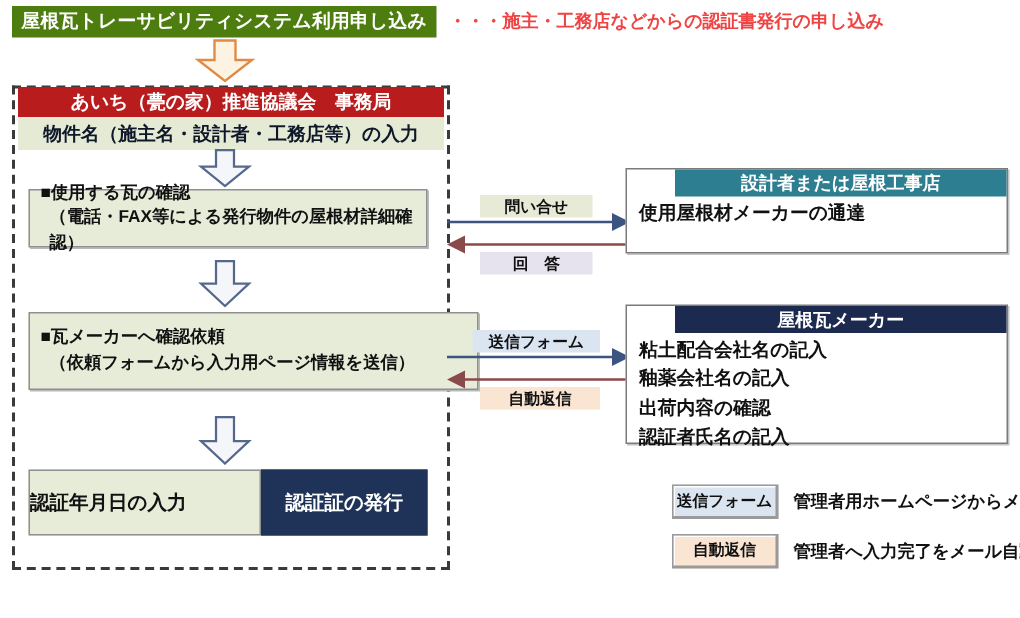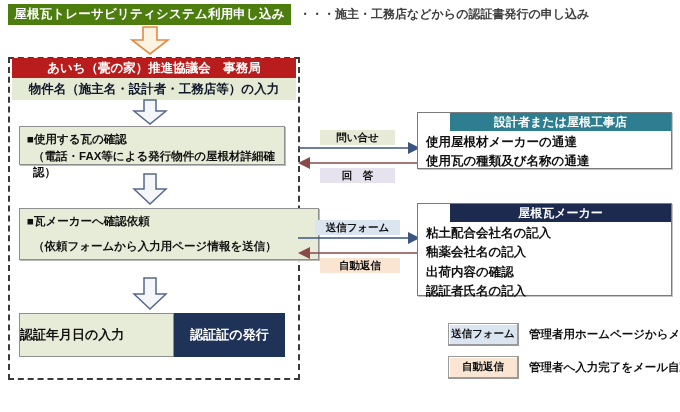--- a/index.html
+++ b/index.html
@@ -29,21 +29,21 @@
     color: #ffffff;
     font-size: 12.5px;
     font-weight: bold;
     display: flex;
     align-items: center;
     justify-content: center;
     letter-spacing: 0.2px;
   }
   .title-note {
     left: 299px; top: 5px; width: 380px; height: 19px;
-    color: #404040;
+    color: #ef4444;
     font-size: 12px;
     font-weight: bold;
     display: flex;
     align-items: center;
     white-space: nowrap;
   }
 
   
   .panel {
     left: 8px; top: 57px; width: 292px; height: 323px;
@@ -78,21 +78,21 @@
     background: #e7ecd9;
     border: 1px solid #8f8f8f;
     box-shadow: 1px 1px 0 #b9b9b9;
     color: #111111;
     font-size: 11.5px;
     font-weight: bold;
     padding: 4px 7px;
     line-height: 1.45;
     display: flex;
     flex-direction: column;
-    justify-content: space-between;
+    justify-content: center;
   }
   .flow-box .l2 { padding-left: 6px; }
 
   .box-confirm { left: 19px; top: 126px; width: 266px; height: 39px; }
   .box-request  { left: 19px; top: 208px; width: 300px; height: 52px; }
 
   .box-date {
     left: 19px; top: 313px; width: 155px; height: 44px;
     background: #e7ecd9;
     border: 1px solid #8f8f8f;
@@ -274,21 +274,20 @@
 
   <div class="lbl lbl-green lbl-q">問い合せ</div>
   <div class="lbl lbl-purple lbl-a">回　答</div>
   <div class="lbl lbl-blue lbl-f">送信フォーム</div>
   <div class="lbl lbl-peach lbl-r">自動返信</div>
 
   <div class="abs card card-designer">
     <div class="card-head teal">設計者または屋根工事店</div>
     <div class="card-body">
       <div class="card-line">使用屋根材メーカーの通達</div>
-      <div class="card-line">使用瓦の種類及び名称の通達</div>
     </div>
   </div>
 
   <div class="abs card card-maker">
     <div class="card-head navy">屋根瓦メーカー</div>
     <div class="card-body">
       <div class="card-line">粘土配合会社名の記入</div>
       <div class="card-line">釉薬会社名の記入</div>
       <div class="card-line">出荷内容の確認</div>
       <div class="card-line">認証者氏名の記入</div>

